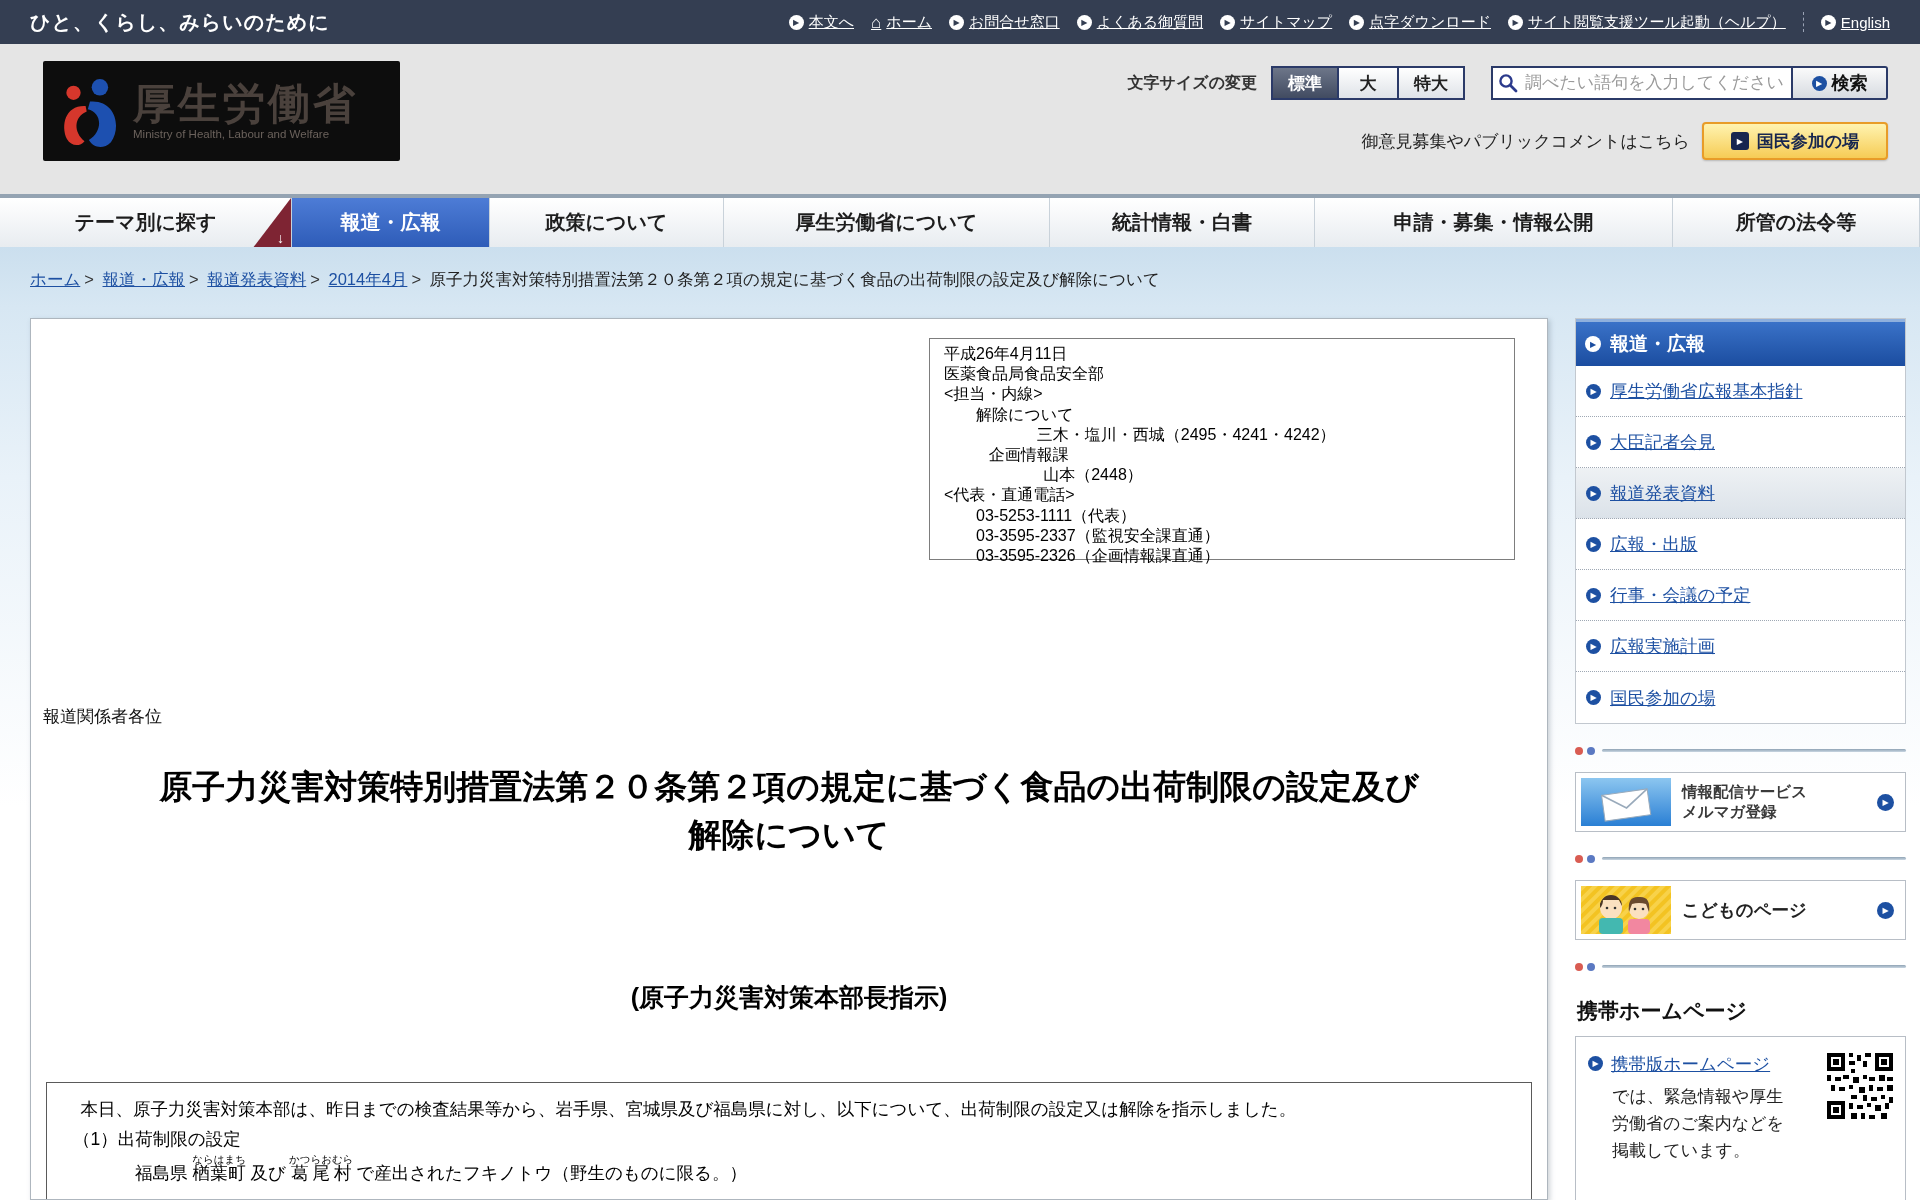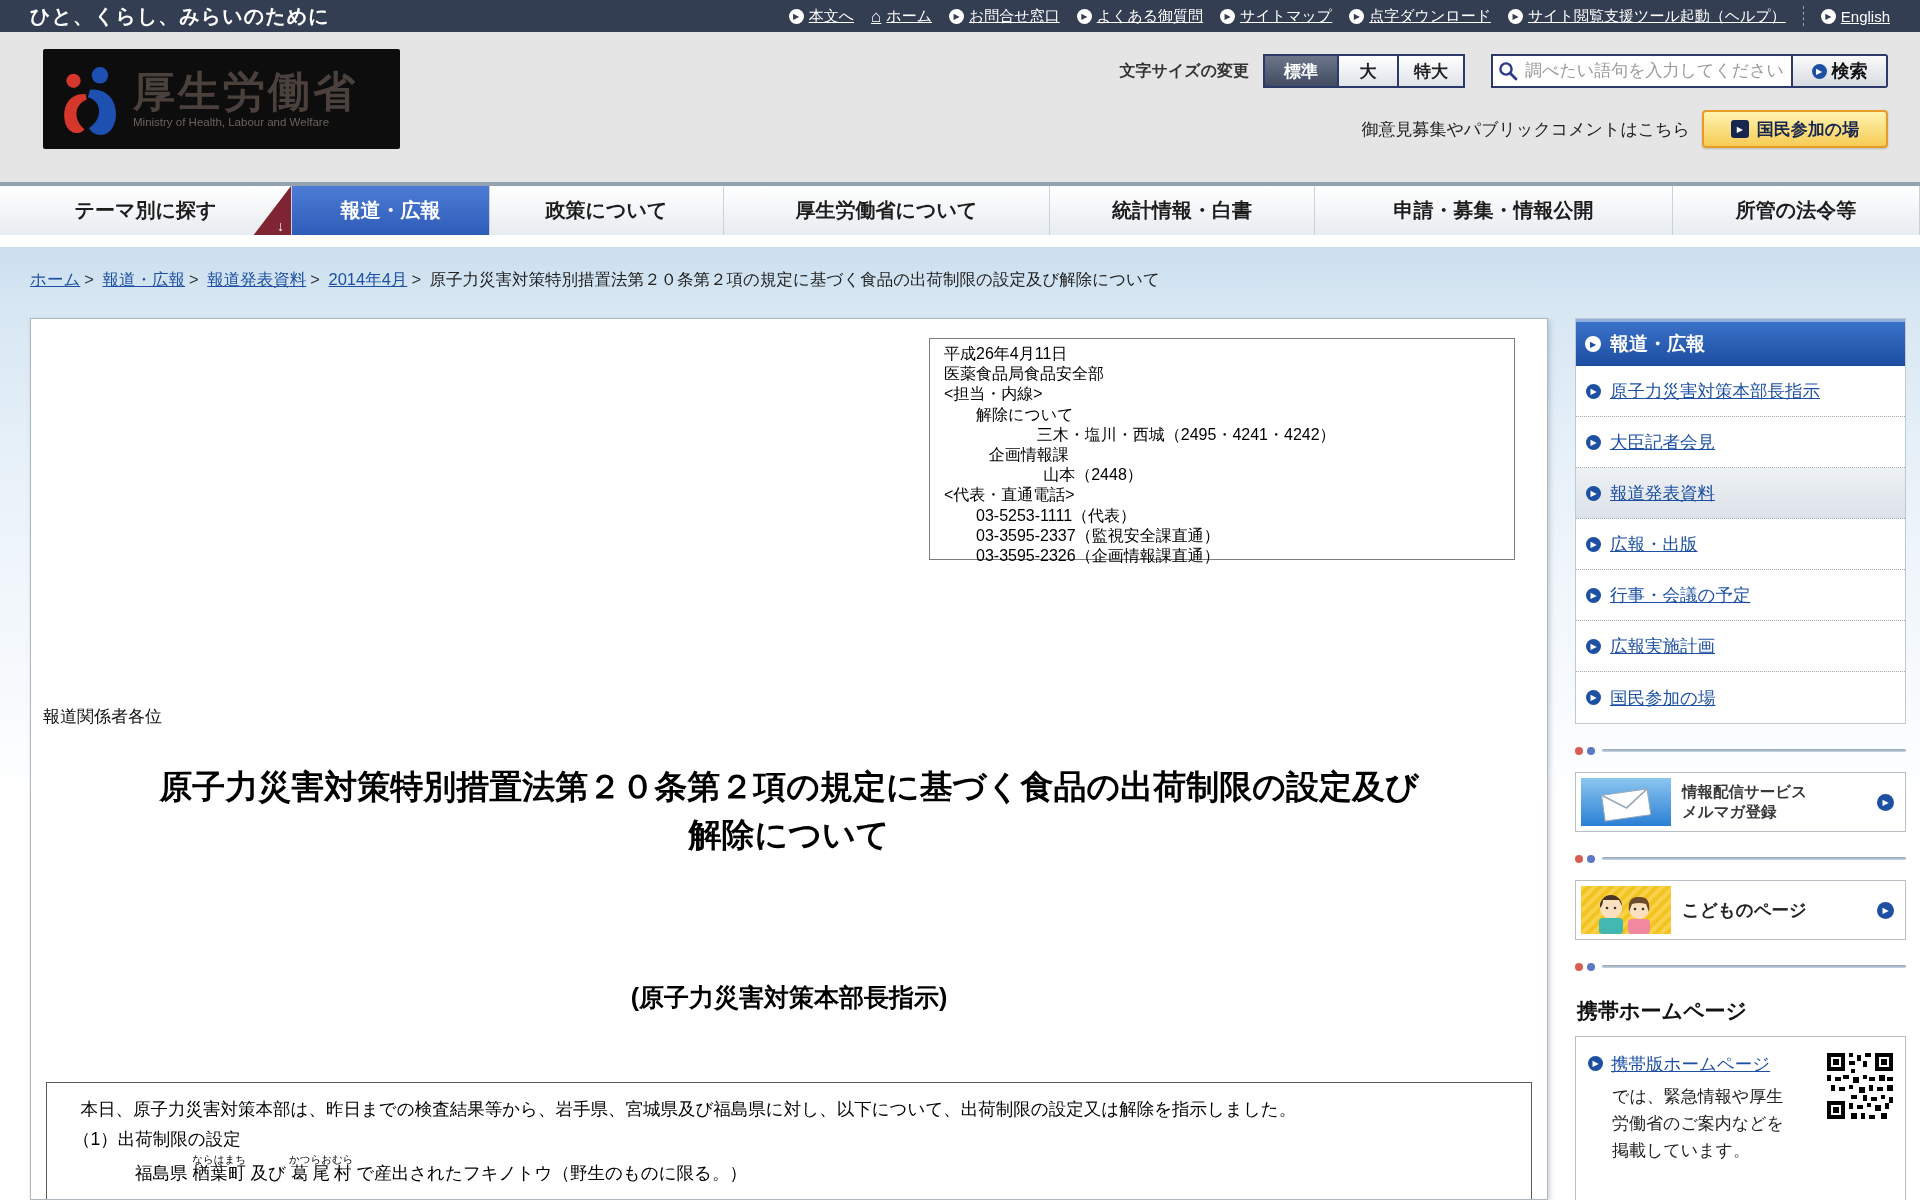--- a/index.html
+++ b/index.html
@@ -1,41 +1,41 @@
 <!DOCTYPE html>
 <html lang="ja"><head>
 <meta charset="utf-8">
 <style>
   * { margin:0; padding:0; box-sizing:border-box; }
   html,body { width:1920px; height:1200px; overflow:hidden; }
   body { font-family:"Liberation Sans","DejaVu Sans",sans-serif; background:#fff; color:#222; }
   a { text-decoration:underline; cursor:pointer; }
 
   
-  .topbar { height:32px; background:#343e52; display:flex; align-items:center; justify-content:space-between; padding:0 30px;gap:18px; }
+  .topbar { height:44px; background:#343e52; display:flex; align-items:center; justify-content:space-between; padding:0 30px;gap:18px; }
   .tagline { color:#fff; font-size:20px; font-weight:bold; letter-spacing:1px; }
   .top-links { display:flex; align-items:center; gap:17px; }
   .top-link { color:#fff; font-size:15px; display:flex; align-items:center; gap:5px; }
   .ca { display:inline-flex; align-items:center; justify-content:center; width:15px; height:15px; border-radius:50%; font-size:8px; flex:0 0 auto; }
   .ca-inv { background:#fff; color:#343e52; }
   .ca-blue { background:#1d50a2; color:#fff; }
   .home-glyph { color:#fff; font-size:17px; line-height:1; }
   .top-sep { width:1px; height:20px; border-left:1px dashed #9aa3b5; }
 
   
   .site-header { position:relative; height:150px; background:#e5e5e5; }
   .logo { position:absolute; left:43px; top:17px; width:357px; height:100px; background:#0d0d0d; display:flex; align-items:center; padding-left:14px; gap:10px; text-decoration:none; border-radius:2px; }
   .logo-jp { font-size:42px; font-weight:bold; color:#4a413c; letter-spacing:3px; line-height:1.05; }
   .logo-en { font-size:11.5px; color:#6b625c; margin-top:2px; }
   .header-tools { position:absolute; right:32px; top:22px; display:flex; align-items:center; }
   .fs-label { font-size:16px; font-weight:bold; color:#333; margin-right:14px; }
   .fs-group { display:flex; border:2px solid #2b3a68; }
   .fs-btn { height:30px; border:none; border-left:2px solid #2b3a68; background:linear-gradient(#ffffff,#dfe3e8); font-size:17px; font-weight:bold; color:#222; cursor:pointer; font-family:inherit; }
   .fs-btn:first-child { border-left:none; }
-  .fs-btn.w1{width:72px}.fs-btn.w2{width:60px}.fs-btn.w3{width:66px}
+  .fs-btn.w1{width:64px}.fs-btn.w2{width:60px}.fs-btn.w3{width:66px}
   .fs-btn.selected { background:linear-gradient(#6d7689,#414b61); color:#fff; }
   .search { display:flex; margin-left:26px; }
   .search-box { position:relative; }
   .search-input { width:302px; height:34px; border:2px solid #2b3a68; padding:0 6px 0 32px; font-size:17px; font-family:inherit; color:#333; }
   .search-input::placeholder { color:#9a9a9a; }
   .mag { position:absolute; left:7px; top:7px; }
   .search-btn { width:95px; height:34px; border:2px solid #2b3a68; border-left:none; background:linear-gradient(#fafafa,#d7dbe1); font-size:18px; font-weight:bold; color:#111; display:flex; align-items:center; justify-content:center; gap:5px; cursor:pointer; font-family:inherit; border-radius:0 3px 3px 0; }
   .header-row2 { position:absolute; right:32px; top:78px; display:flex; align-items:center; gap:12px; }
   .comment-text { font-size:17px; font-weight:400; color:#222; }
   .participate-btn { width:186px; height:38px; background:linear-gradient(#fff3b0,#f6cc55); border:2px solid #e89c28; border-radius:4px; display:flex; align-items:center; justify-content:center; gap:8px; font-size:17px; font-weight:bold; color:#17264f; cursor:pointer; font-family:inherit; box-shadow:0 1px 2px rgba(0,0,0,.2); }
@@ -261,21 +261,21 @@
     </main>
 
     <aside class="sidebar">
       <div class="side-nav">
         <div class="side-nav-header">
           <span class="ca ca-white-sm">▶</span>
           <span>報道・広報</span>
         </div>
         <div class="side-item">
             <span class="ca ca-blue">▶</span>
-            <a>原子力災害対策本部長指示</a>
+            <a>厚生労働省広報基本指針</a>
           </div>
         <div class="side-item">
             <span class="ca ca-blue">▶</span>
             <a>大臣記者会見</a>
           </div>
         <div class="side-item active">
             <span class="ca ca-blue">▶</span>
             <a>報道発表資料</a>
           </div>
         <div class="side-item">

